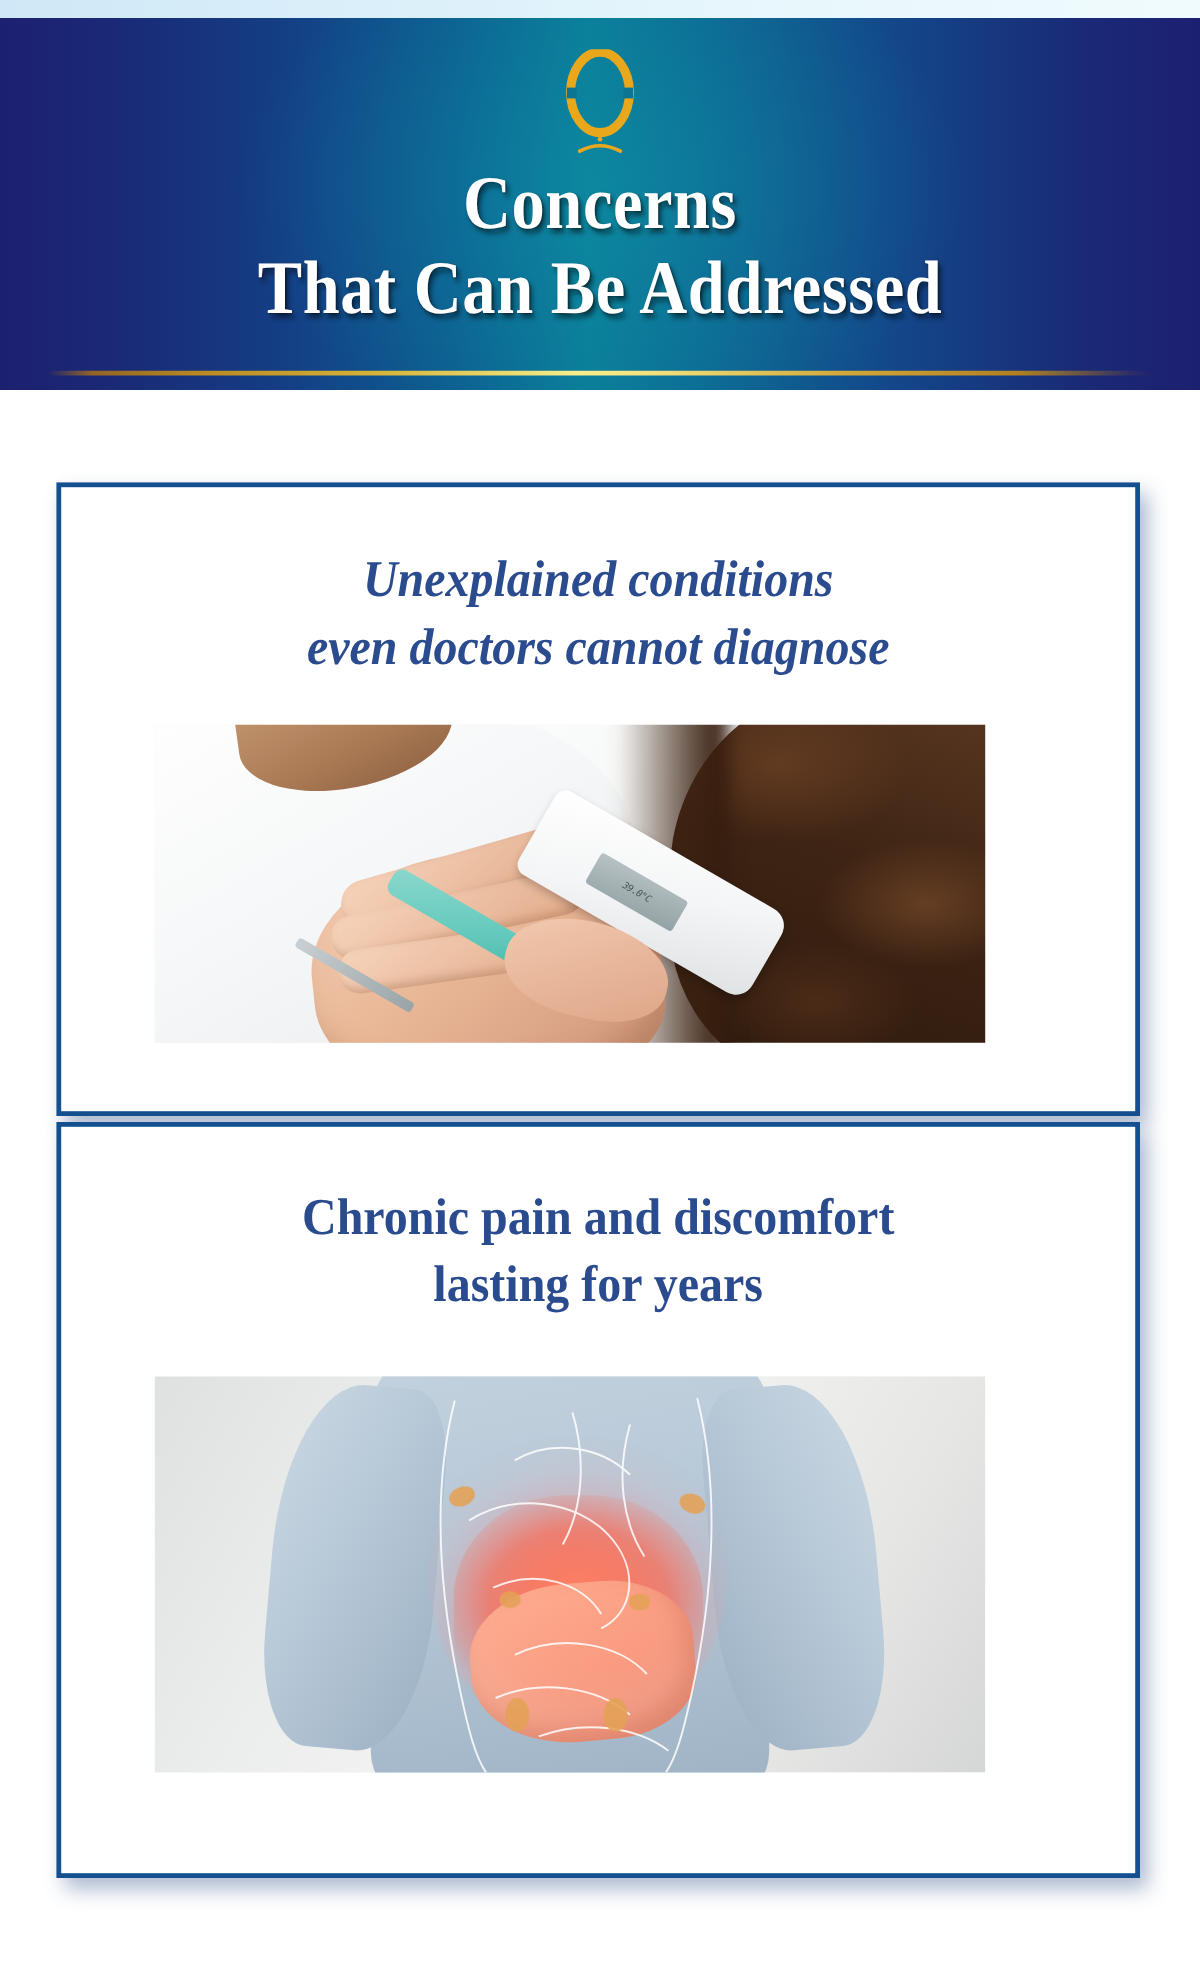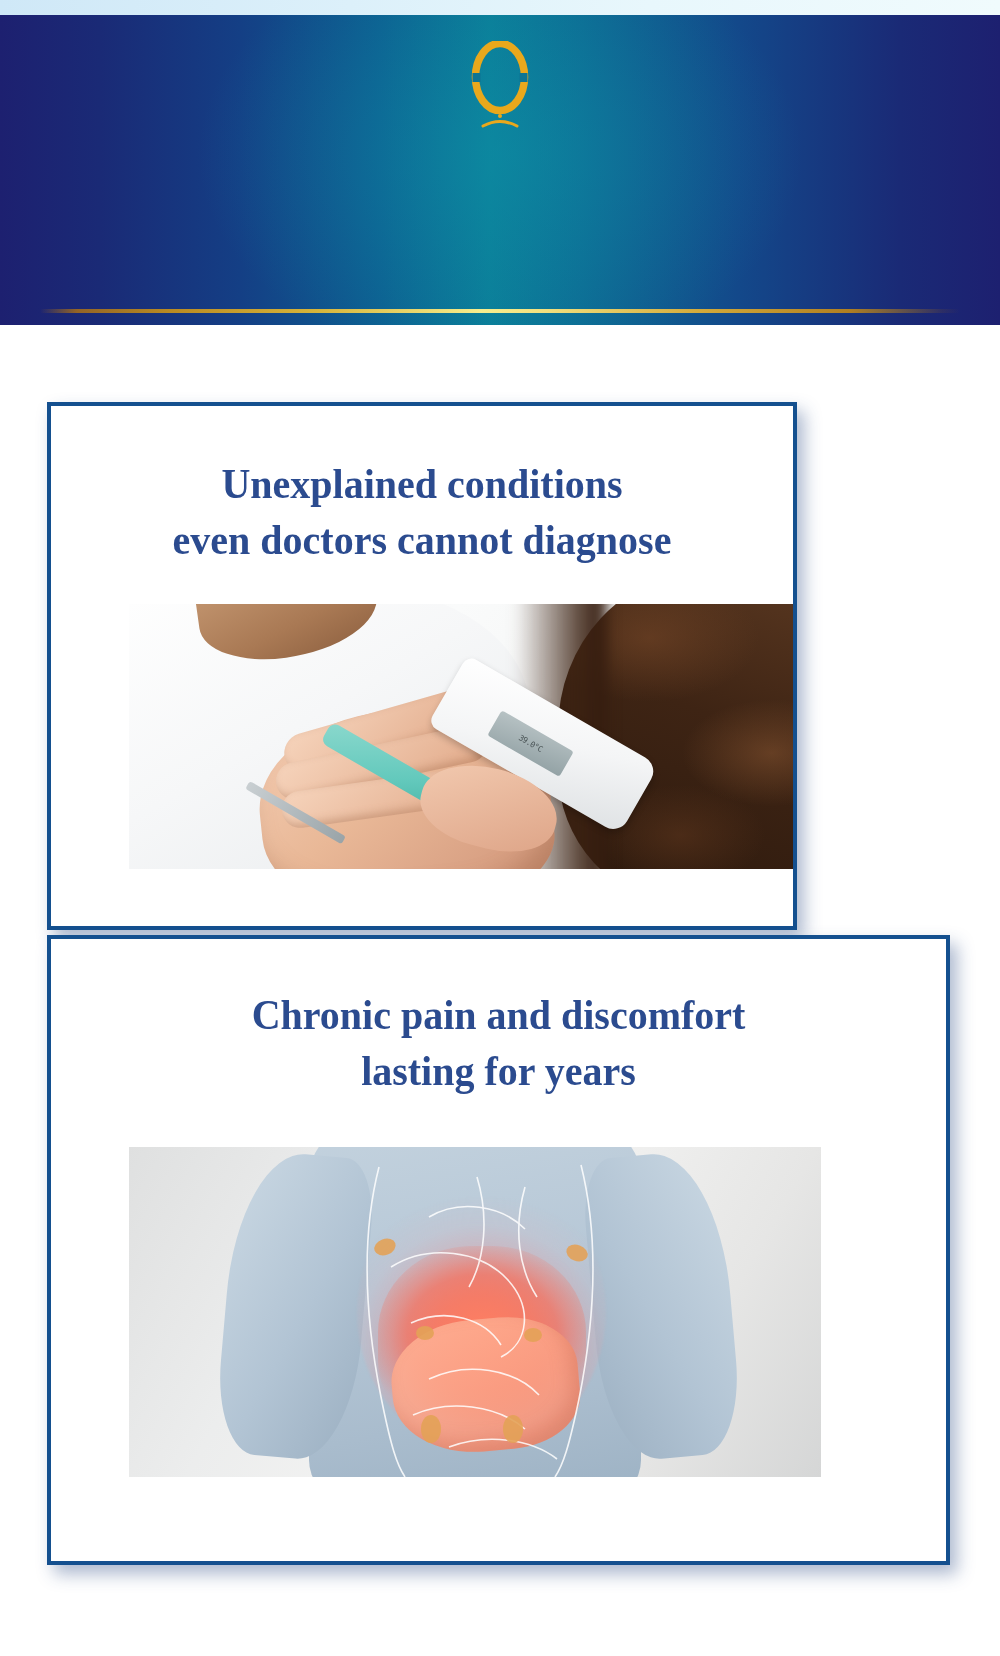--- a/index.html
+++ b/index.html
@@ -84,21 +84,21 @@
 
   
   .card{
     position:absolute;
     background:#ffffff;
     border:4px solid #14508f;
     box-shadow:7px 9px 16px rgba(40,70,130,.38);
     box-sizing:border-box;
     overflow:hidden;
   }
-  #card-1{left:47px;top:402px;width:750px;height:528px;}
+  #card-1{left:47px;top:402px;width:903px;height:528px;font-style:italic;}
   #card-2{left:47px;top:935px;width:903px;height:630px;}
 
   .card-title{
     text-align:center;
     color:#2b4b8f;
     font-family:"Liberation Serif",serif;
     font-weight:700;
     font-size:43px;
     line-height:1.30;
     transform:scaleX(.93);
@@ -199,20 +199,24 @@
   <div class="logo">
     <svg width="70" height="96" viewBox="0 0 70 96">
       <ellipse cx="35" cy="36" rx="24.5" ry="33.5" fill="none" stroke="#e9a81c" stroke-width="7.5"></ellipse>
       <rect x="7.5" y="32" width="8" height="9" fill="#0c7594"></rect>
       <rect x="54.5" y="32" width="8" height="9" fill="#0c7594"></rect>
       <circle cx="35" cy="75" r="2" fill="#e9a81c"></circle>
       <path d="M18 85 Q35 76 52 85" fill="none" stroke="#e9a81c" stroke-width="3" stroke-linecap="round"></path>
     </svg>
   </div>
 
+  <div class="title-wrap">
+    <div class="title-line l1">Concerns</div>
+    <div class="title-line l2">That Can Be Addressed</div>
+  </div>
 
   <div class="gold-rule"></div>
 </div>
 
 <div class="card" id="card-1">
   <div class="card-title">
     <div>Unexplained conditions</div>
     <div>even doctors cannot diagnose</div>
   </div>
 

